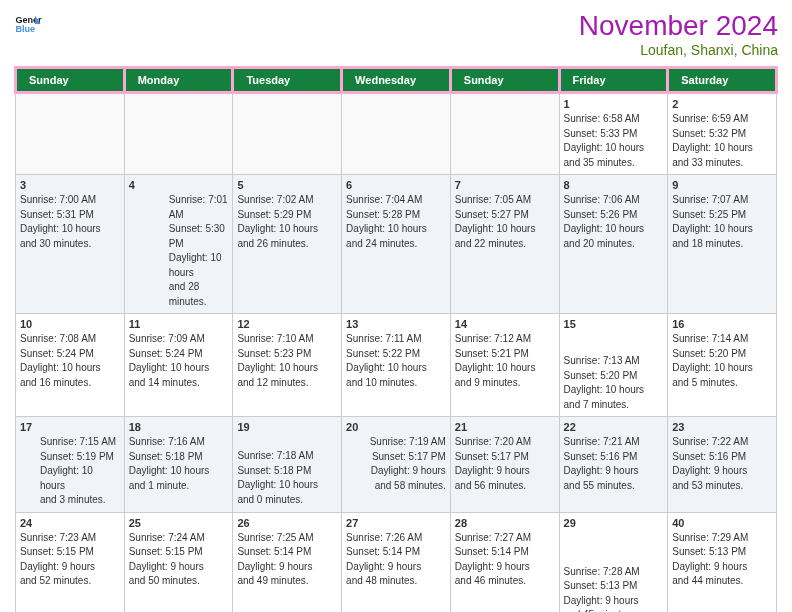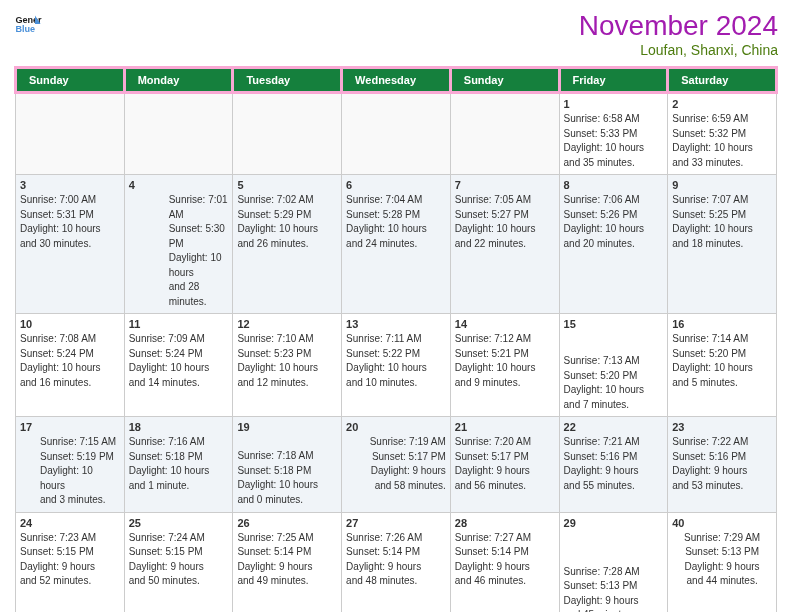--- a/index.html
+++ b/index.html
@@ -333,21 +333,21 @@
           </td>
           <td>
             <span class="day-num">29</span>
             <div class="day-info" style="white-space: pre-line; margin-top: 36px;">Sunrise: 7:28 AM
 Sunset: 5:13 PM
 Daylight: 9 hours
 and 45 minutes.</div>
           </td>
           <td>
             <span class="day-num">40</span>
-            <div class="day-info" style="white-space: pre-line; text-align: center;">Sunrise: 7:29 AM
+            <div class="day-info" style="white-space: pre-line;">Sunrise: 7:29 AM
 Sunset: 5:13 PM
 Daylight: 9 hours
 and 44 minutes.</div>
           </td>
         </tr>
       </tbody>
   </table>
 </div>
 
 </body></html>

